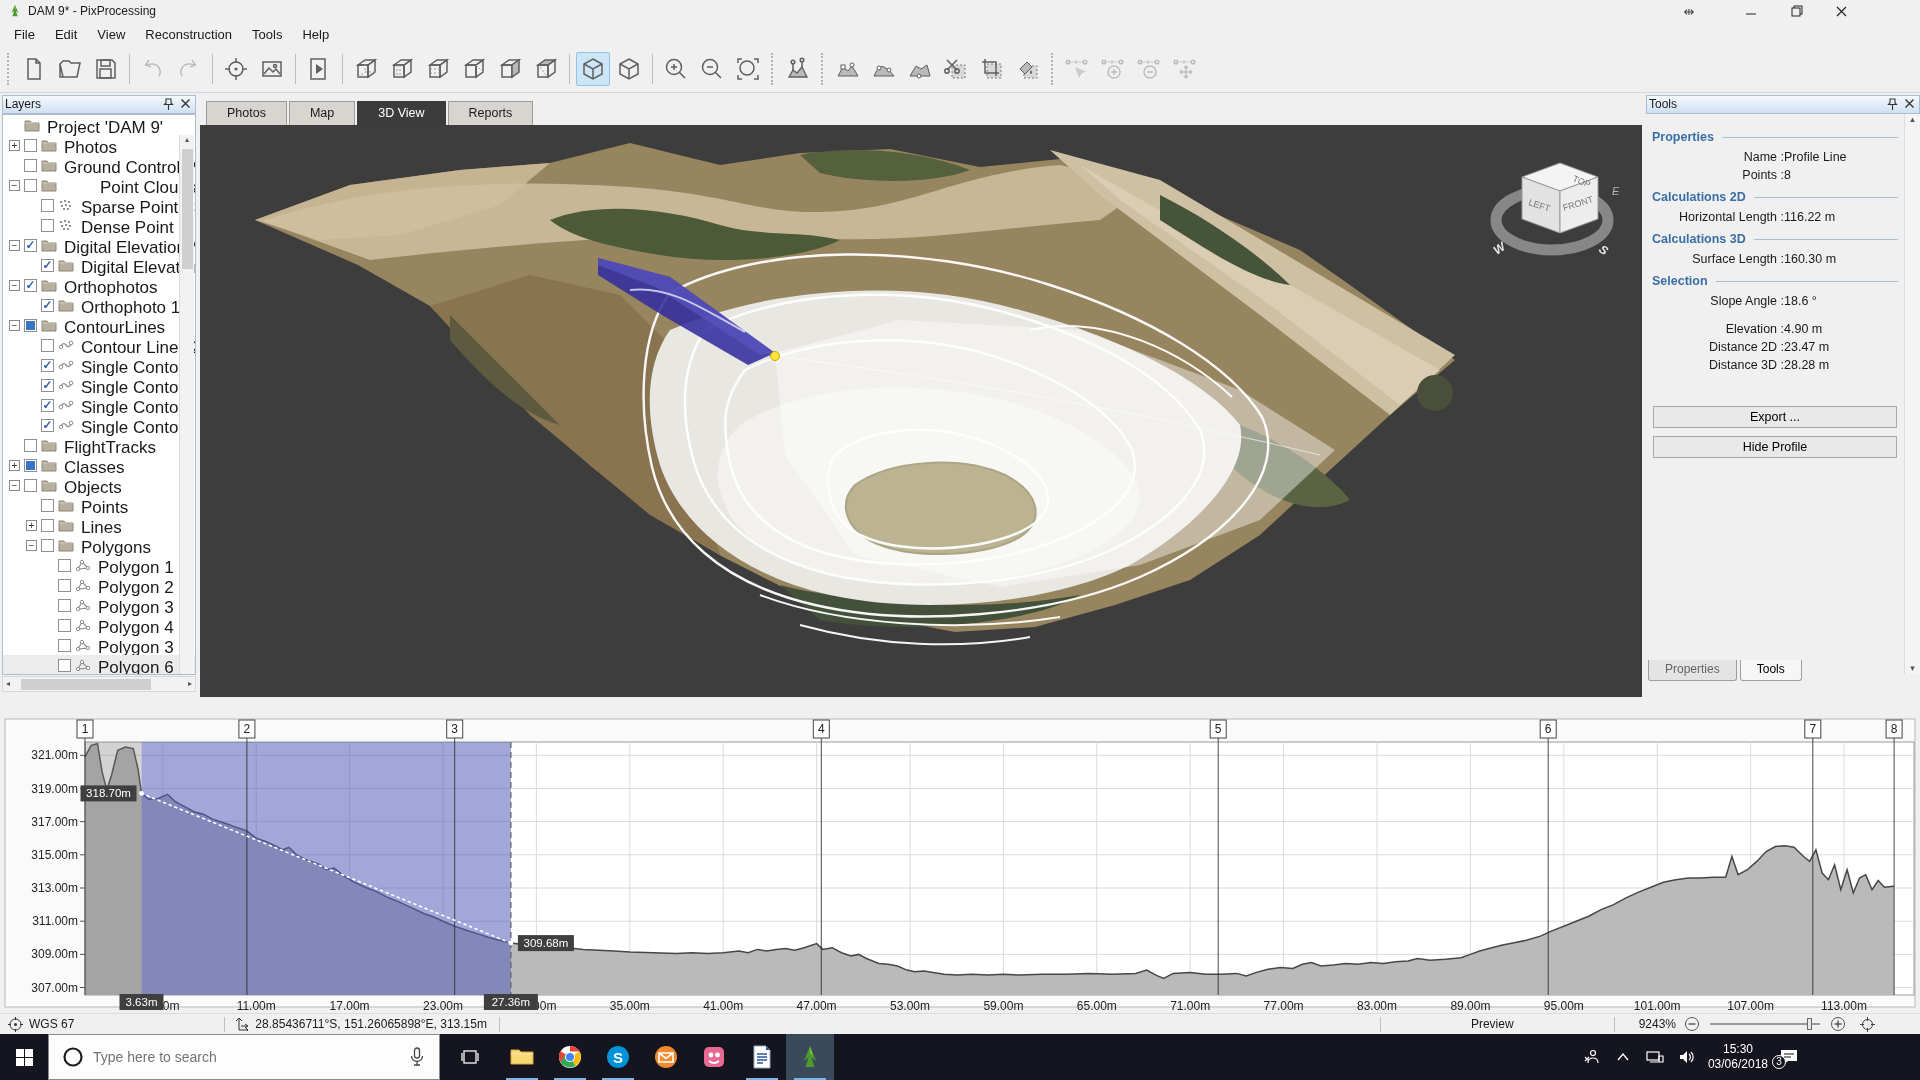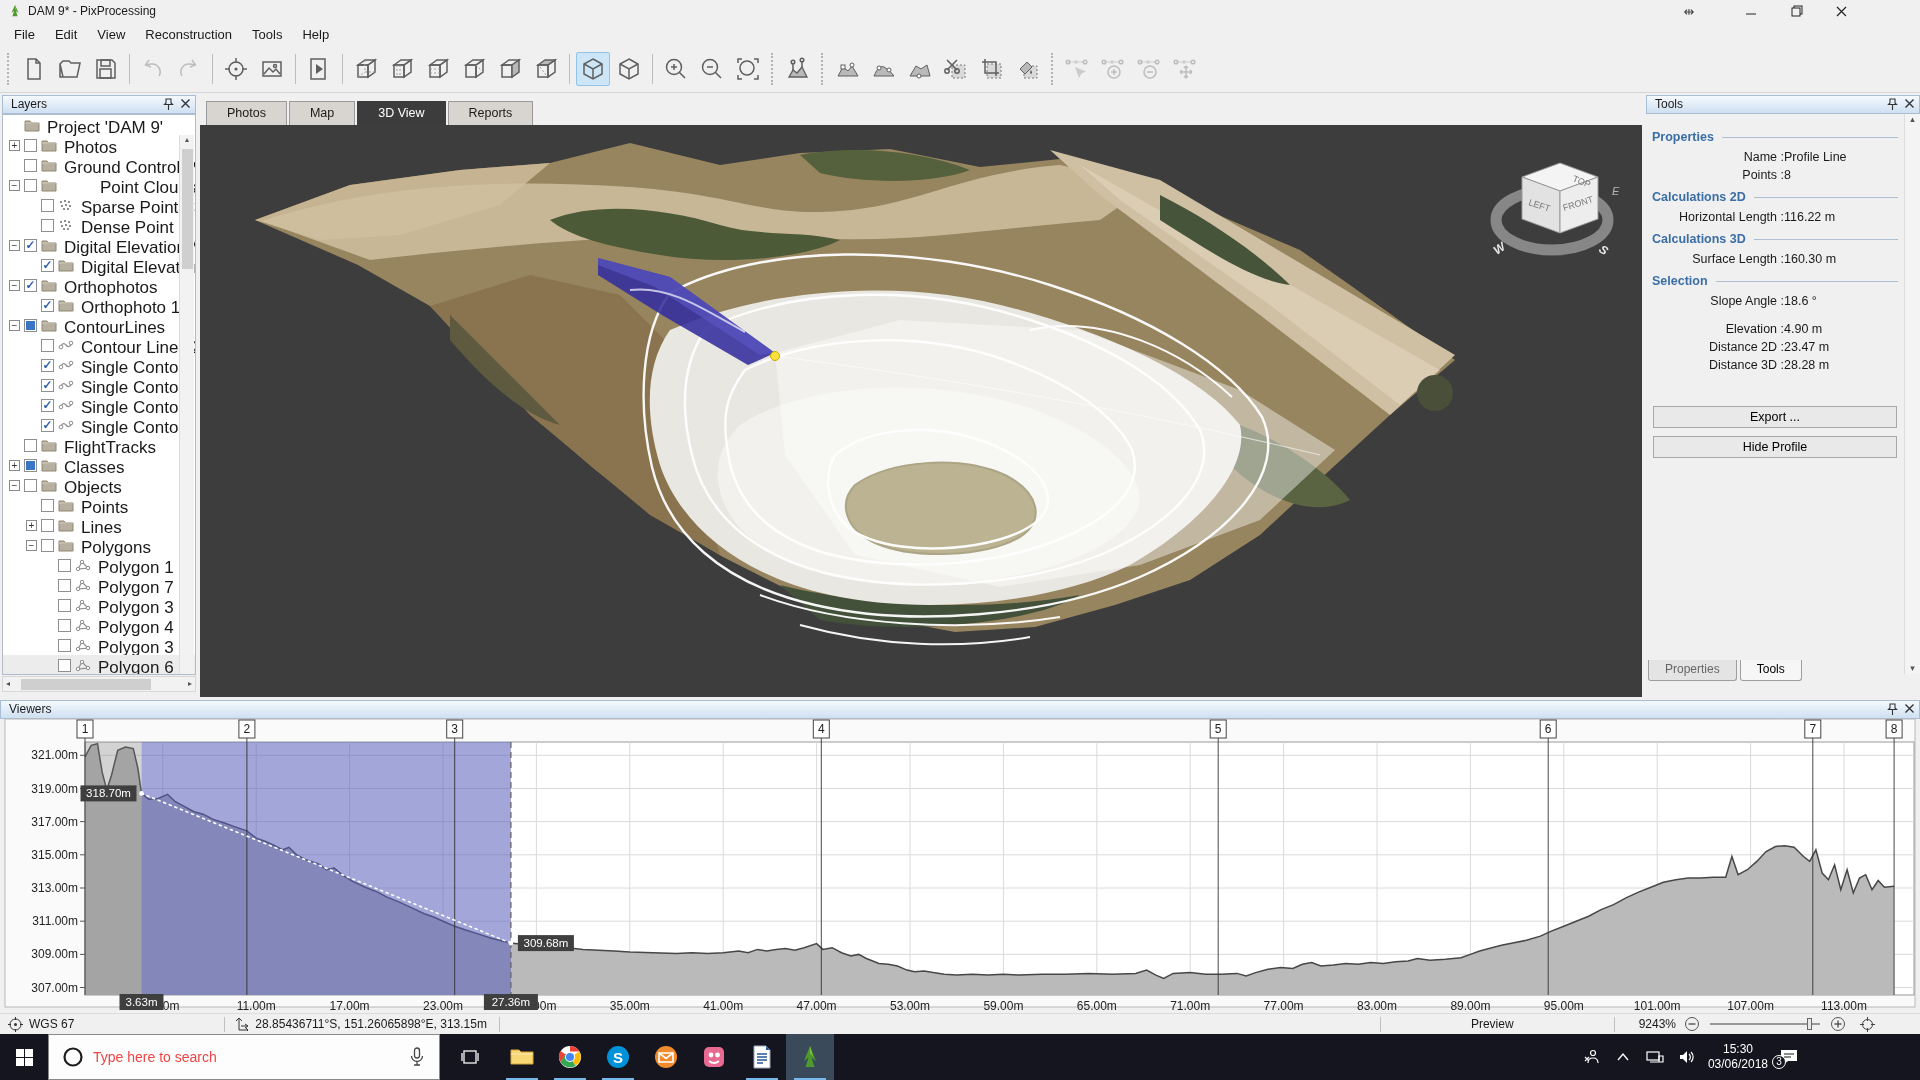--- a/index.html
+++ b/index.html
@@ -17,21 +17,21 @@
 #menubar{left:0;top:22px;width:1920px;height:24px;background:#f0f0f0;display:flex;align-items:center;padding-left:4px}
 .menu-item{padding:3px 10px;font-size:13px}
 
 #toolbar{left:0;top:46px;width:1920px;height:47px;background:#f0f0f0;border-bottom:1px solid #d6d6d6;display:flex;align-items:center;padding-left:2px}
 .tbtn{width:34px;height:34px;display:flex;align-items:center;justify-content:center;border:1px solid transparent;border-radius:2px;margin:0 1px}
 .tbtn.selected{background:#cde6f7;border-color:#92c4e9}
 .tbtn.disabled{opacity:.35}
 .tsep{width:1px;height:30px;background:#bdbdbd;margin:0 5px}
 .tdot{width:4px;height:32px;border-left:2px dotted #b3b3b3;margin:0 5px}
 
-.panel-title{height:19px;background:linear-gradient(#f4f9fd,#cfe0f2);border:1px solid #a9bed4;font-size:12px;line-height:17px;padding-left:8px;position:relative}
+.panel-title{height:19px;background:linear-gradient(#f4f9fd,#cfe0f2);border:1px solid #a9bed4;font-size:12px;line-height:17px;padding-left:2px;position:relative}
 .pt-icons{position:absolute;right:4px;top:2px;display:flex;gap:6px;color:#333;font-size:11px;line-height:14px}
 #layers-panel{left:2px;top:95px;width:194px;height:598px;background:#f0f0f0}
 #layers-tree{position:absolute;left:0;top:19px;width:194px;height:561px;background:#fff;border:1px solid #aebdcc;overflow:hidden}
 .tree-row{position:relative;height:20px;display:flex;align-items:center;white-space:nowrap}
 .tree-row.cursor{background:#ececec}
 .tree-label{font-size:17px;margin-left:4px}
 .expander{width:11px;height:11px;border:1px solid #8a8a8a;background:#fff;position:absolute;display:flex;align-items:center;justify-content:center;font-size:10px;line-height:9px;color:#333}
 .cbx{width:13px;height:13px;border:1px solid #8f8f8f;background:#fff;position:absolute;display:flex;align-items:center;justify-content:center}
 .cbx .chk{color:#2d5fae;font-size:12px;font-weight:bold;line-height:11px}
 .cbx .part{width:9px;height:9px;background:#3a74c4}
@@ -61,21 +61,21 @@
 
 #viewers-panel{left:0;top:700px;width:1920px;height:313px;background:#f0f0f0}
 #chart-holder{position:absolute;left:0;top:17px;width:1920px;height:296px}
 
 #statusbar{left:0;top:1013px;width:1920px;height:21px;background:#f0f0f0;border-top:1px solid #dcdcdc;display:flex;align-items:center;font-size:12px}
 .ssep{width:1px;height:15px;background:#c0c0c0}
 
 #taskbar{left:0;top:1034px;width:1920px;height:46px;background:#15151f;display:flex;align-items:center;color:#fff}
 #start-btn{width:48px;height:46px;display:flex;align-items:center;justify-content:center}
 #search-box{width:392px;height:46px;background:#fdfdfd;border:1px solid #8a8a8a;display:flex;align-items:center;color:#555}
-#search-text{font-size:14px;color:#ef4444;margin-left:8px;flex:1}
+#search-text{font-size:14px;color:#737373;margin-left:8px;flex:1}
 #taskview-btn{width:44px;height:46px;display:flex;align-items:center;justify-content:center;margin-left:8px}
 .app-btn{width:48px;height:46px;display:flex;align-items:center;justify-content:center;position:relative}
 .app-btn.active{background:#3a4a5a}
 .app-btn .runline{position:absolute;left:8px;bottom:0;width:32px;height:2px;background:#76b9ed}
 #tray{position:absolute;right:120px;top:0;height:46px;display:flex;align-items:center;gap:10px}
 .tray-icon{width:22px;height:24px;display:flex;align-items:center;justify-content:center}
 #clock{text-align:center;font-size:12px;line-height:15px}
 #notif{position:relative}
 #notif-badge{position:absolute;left:-6px;bottom:0;width:14px;height:14px;background:#15151f;border:1px solid #fff;border-radius:50%;font-size:10px;line-height:12px;text-align:center}
 text{font-family:"Liberation Sans",sans-serif}
@@ -595,21 +595,21 @@
           <span class="tree-label" style="position: absolute; left: 91px; top: 3px;">Polygon 1</span>
         </div>
         <div class="tree-row">
           <div class="cbx" style="left: 55px;"></div>
           <svg class="tree-icon" viewBox="0 0 16 14" style="left: 72px; top: 3px;">
             <path d="M3 11 L7 4 L13 10 Z" fill="none" stroke="#8f8f8f" stroke-width="1.2"></path>
             <circle cx="3" cy="11" r="1.7" fill="#fff" stroke="#8f8f8f"></circle>
             <circle cx="7" cy="4" r="1.7" fill="#fff" stroke="#8f8f8f"></circle>
             <circle cx="13" cy="10" r="1.7" fill="#fff" stroke="#8f8f8f"></circle>
           </svg>
-          <span class="tree-label" style="position: absolute; left: 91px; top: 3px;">Polygon 7</span>
+          <span class="tree-label" style="position: absolute; left: 91px; top: 3px;">Polygon 2</span>
         </div>
         <div class="tree-row">
           <div class="cbx" style="left: 55px;"></div>
           <svg class="tree-icon" viewBox="0 0 16 14" style="left: 72px; top: 3px;">
             <path d="M3 11 L7 4 L13 10 Z" fill="none" stroke="#8f8f8f" stroke-width="1.2"></path>
             <circle cx="3" cy="11" r="1.7" fill="#fff" stroke="#8f8f8f"></circle>
             <circle cx="7" cy="4" r="1.7" fill="#fff" stroke="#8f8f8f"></circle>
             <circle cx="13" cy="10" r="1.7" fill="#fff" stroke="#8f8f8f"></circle>
           </svg>
           <span class="tree-label" style="position: absolute; left: 91px; top: 3px;">Polygon 3</span>
@@ -788,31 +788,20 @@
       <button class="tool-btn">Hide Profile</button>
     </div>
   <div id="tools-vscroll">▴<div style="position:absolute;bottom:1px;left:0;width:100%;text-align:center">▾</div></div>
   <div id="tools-tabs">
       <div class="btab">Properties</div>
       <div class="btab active">Tools</div>
     </div>
 </div>
 
 <div id="viewers-panel" class="abs">
-  <div class="panel-title">
-    <span>Viewers</span>
-    <span class="pt-icons">
-      <svg width="11" height="13" viewBox="0 0 11 13">
-          <path d="M3 1 h5 v4 l1.5 1.5 H1.5 L3 5 Z M5.5 7 v5" stroke="#333" fill="none" stroke-width="1.1"></path>
-        </svg>
-      <svg width="11" height="11" viewBox="0 0 11 11">
-          <path d="M1.5 1.5 L9.5 9.5 M9.5 1.5 L1.5 9.5" stroke="#333" stroke-width="1.4"></path>
-        </svg>
-    </span>
-  </div>
   <div id="chart-holder"><svg width="1920" height="296" viewBox="0 0 1920 296">
         <rect x="5" y="2" width="1910" height="288" fill="#fafafa" stroke="#b8b8b8"></rect>
         <rect x="85" y="25" width="1829" height="253" fill="#ffffff" stroke="#999"></rect>
         <line x1="162.8" y1="25" x2="162.8" y2="278" stroke="#dadada" stroke-width="1"></line>
         <line x1="256.2" y1="25" x2="256.2" y2="278" stroke="#dadada" stroke-width="1"></line>
         <line x1="349.6" y1="25" x2="349.6" y2="278" stroke="#dadada" stroke-width="1"></line>
         <line x1="443.0" y1="25" x2="443.0" y2="278" stroke="#dadada" stroke-width="1"></line>
         <line x1="536.4" y1="25" x2="536.4" y2="278" stroke="#dadada" stroke-width="1"></line>
         <line x1="629.8" y1="25" x2="629.8" y2="278" stroke="#dadada" stroke-width="1"></line>
         <line x1="723.2" y1="25" x2="723.2" y2="278" stroke="#dadada" stroke-width="1"></line>

